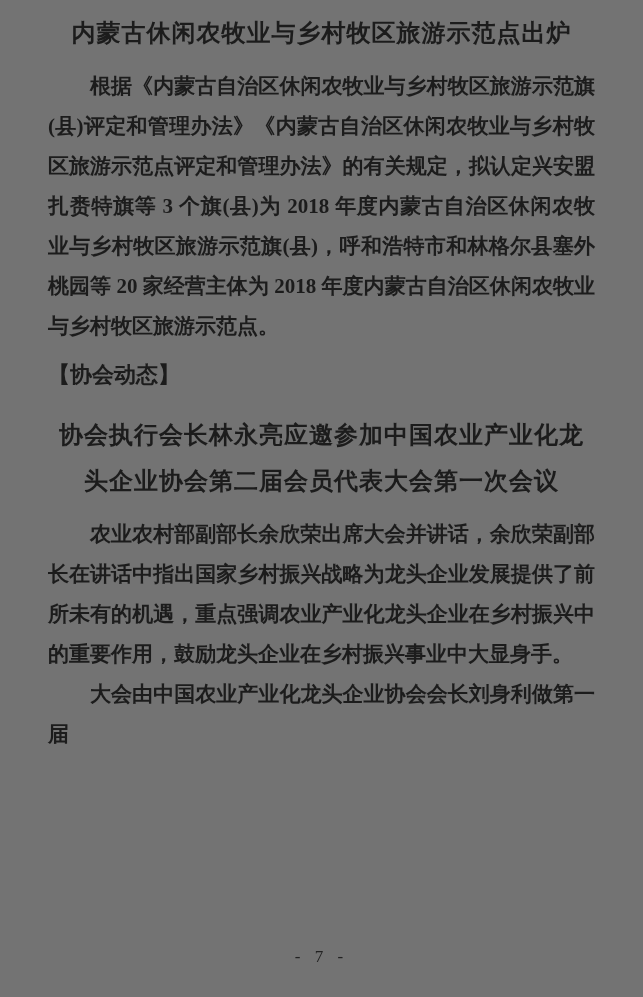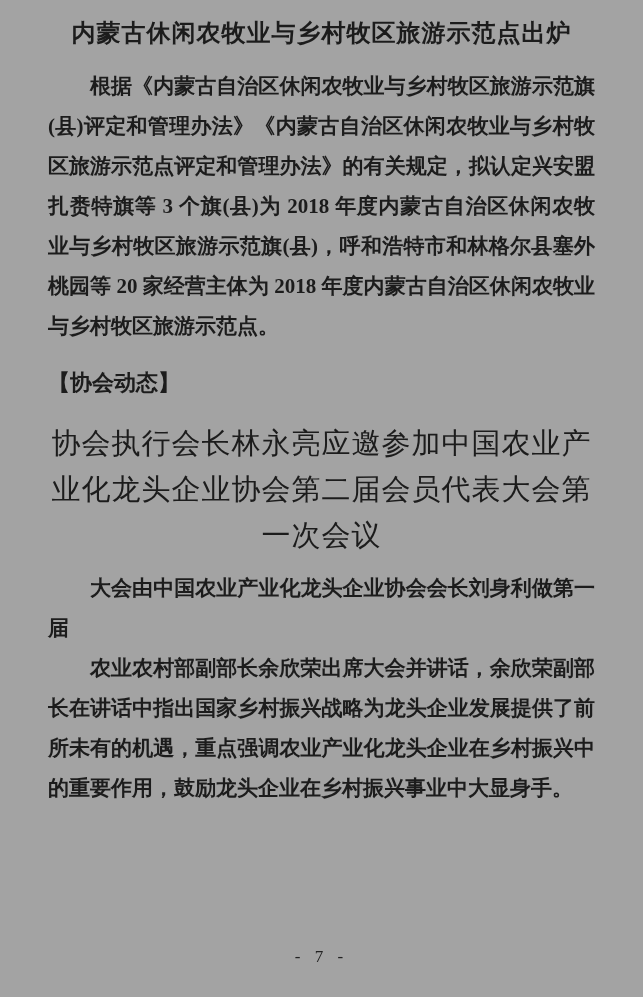--- a/index.html
+++ b/index.html
@@ -4,21 +4,21 @@
 <style>
   html, body {
     margin: 0;
     padding: 0;
     background: #ffffff;
   }
   .page {
     position: relative;
     width: 643px;
     height: 997px;
-    background: #a3a3a3;
+    background: #737373;
     box-sizing: border-box;
     padding: 16px 48px 0 48px;
     overflow: hidden;
     color: #1c1c1c;
   }
   .article-title-1 {
     font-family: "Liberation Serif", "DejaVu Serif", serif;
     font-weight: bold;
     font-size: 24px;
     line-height: 34px;
@@ -33,26 +33,26 @@
     text-align: justify;
     text-indent: 2em;
     margin: 0;
     font-weight: bold;
   }
   .section-header {
     font-family: Liberation Serif, serif;
     font-weight: bold;
     font-size: 22px;
     line-height: 26px;
-    margin: 24px 0 24px 0;
+    margin: 16px 0 24px 0;
   }
   .article-title-2 {
     font-family: "Liberation Serif", "DejaVu Serif", serif;
-    font-weight: normal;
-    font-size: 29px;
+    font-weight: bold;
+    font-size: 24px;
     line-height: 46px;
     text-align: center;
     margin: 0 0 10px 0;
     letter-spacing: 1px;
   }
   .page-footer {
     position: absolute;
     left: 0;
     bottom: 30px;
     width: 100%;
@@ -70,19 +70,19 @@
 
   <h1 class="article-title-1">内蒙古休闲农牧业与乡村牧区旅游示范点出炉</h1>
 
   <p class="body-paragraph">根据《内蒙古自治区休闲农牧业与乡村牧区旅游示范旗(县)评定和管理办法》《内蒙古自治区休闲农牧业与乡村牧区旅游示范点评定和管理办法》的有关规定，拟认定兴安盟扎赉特旗等 3 个旗(县)为 2018 年度内蒙古自治区休闲农牧业与乡村牧区旅游示范旗(县)，呼和浩特市和林格尔县塞外桃园等 20 家经营主体为 2018 年度内蒙古自治区休闲农牧业与乡村牧区旅游示范点。</p>
 
   <div class="section-header">【协会动态】</div>
 
   <h2 class="article-title-2">协会执行会长林永亮应邀参加中国农业产业化龙头企业协会第二届会员代表大会第一次会议</h2>
 
 
+  <p class="body-paragraph">农业农村部副部长余欣荣出席大会并讲话，余欣荣副部长在讲话中指出国家乡村振兴战略为龙头企业发展提供了前所未有的机遇，重点强调农业产业化龙头企业在乡村振兴中的重要作用，鼓励龙头企业在乡村振兴事业中大显身手。</p>
+
   <p class="body-paragraph">大会由中国农业产业化龙头企业协会会长刘身利做第一届</p>
-
-  <p class="body-paragraph">农业农村部副部长余欣荣出席大会并讲话，余欣荣副部长在讲话中指出国家乡村振兴战略为龙头企业发展提供了前所未有的机遇，重点强调农业产业化龙头企业在乡村振兴中的重要作用，鼓励龙头企业在乡村振兴事业中大显身手。</p>
 
   <div class="page-footer">- 7 -</div>
 
 </div>
 
 </body></html>

